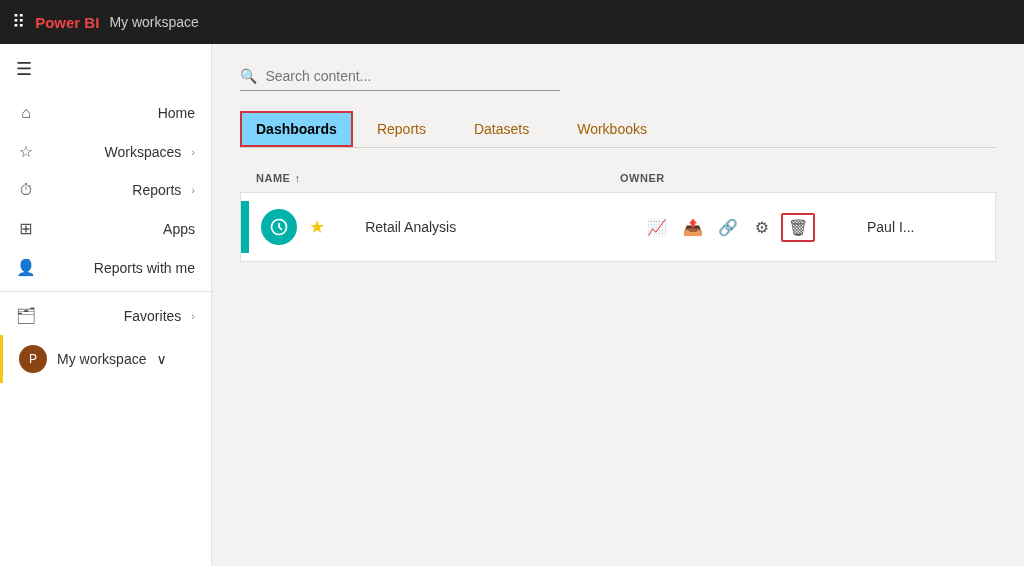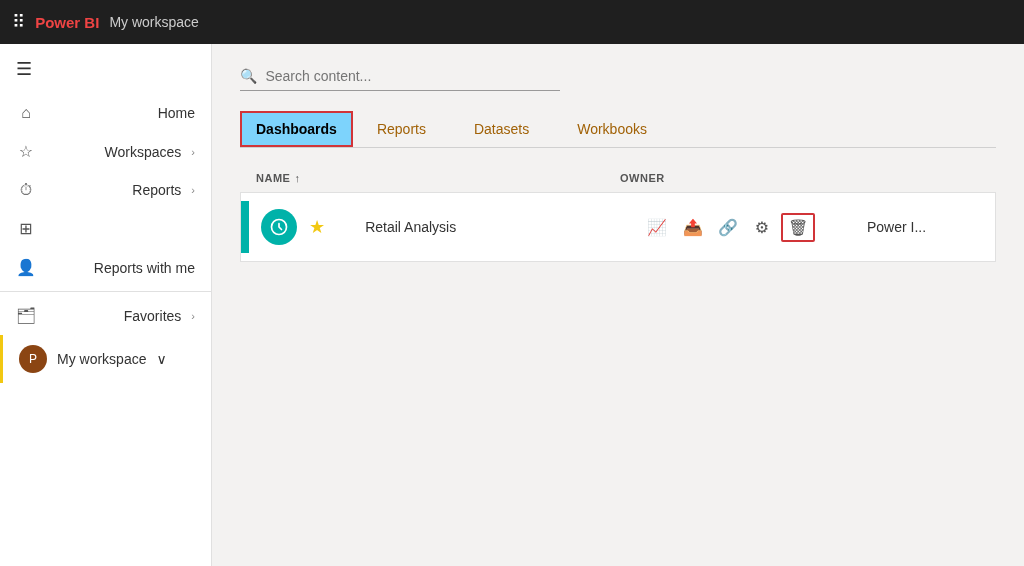--- a/index.html
+++ b/index.html
@@ -283,20 +283,21 @@
     </div>
 
     <div class="sidebar-item">
       <span class="icon">⏱</span>
       <span class="label">Reports</span>
       <span class="chevron">›</span>
     </div>
 
     <div class="sidebar-item">
       <span class="icon">⊞</span>
+      <span class="label">Apps</span>
     </div>
 
     <div class="sidebar-item">
       <span class="icon">👤</span>
       <span class="label">Reports with me</span>
     </div>
 
     <div class="sidebar-divider"></div>
 
     <div class="sidebar-item">
@@ -348,17 +349,17 @@
       </div>
 
       <div class="row-actions">
         <button class="action-btn" title="View">📈</button>
         <button class="action-btn" title="Share">📤</button>
         <button class="action-btn" title="Related">🔗</button>
         <button class="action-btn" title="Settings">⚙</button>
         <button class="action-btn action-btn-delete" title="Delete">🗑</button>
       </div>
 
-      <div class="row-owner">Power I...</div>
+      <div class="row-owner">Paul I...</div>
     </div>
 
   </div>
 </div>
 
 </body></html>

